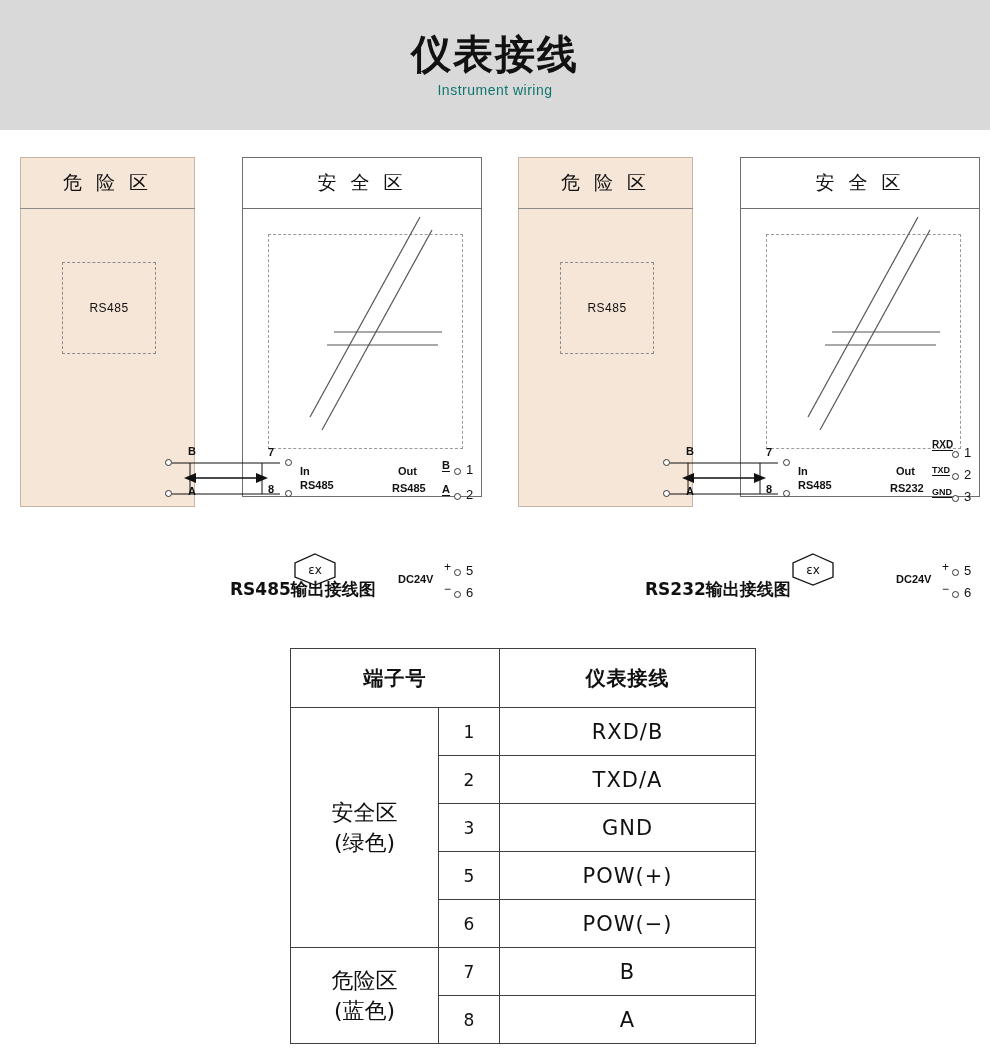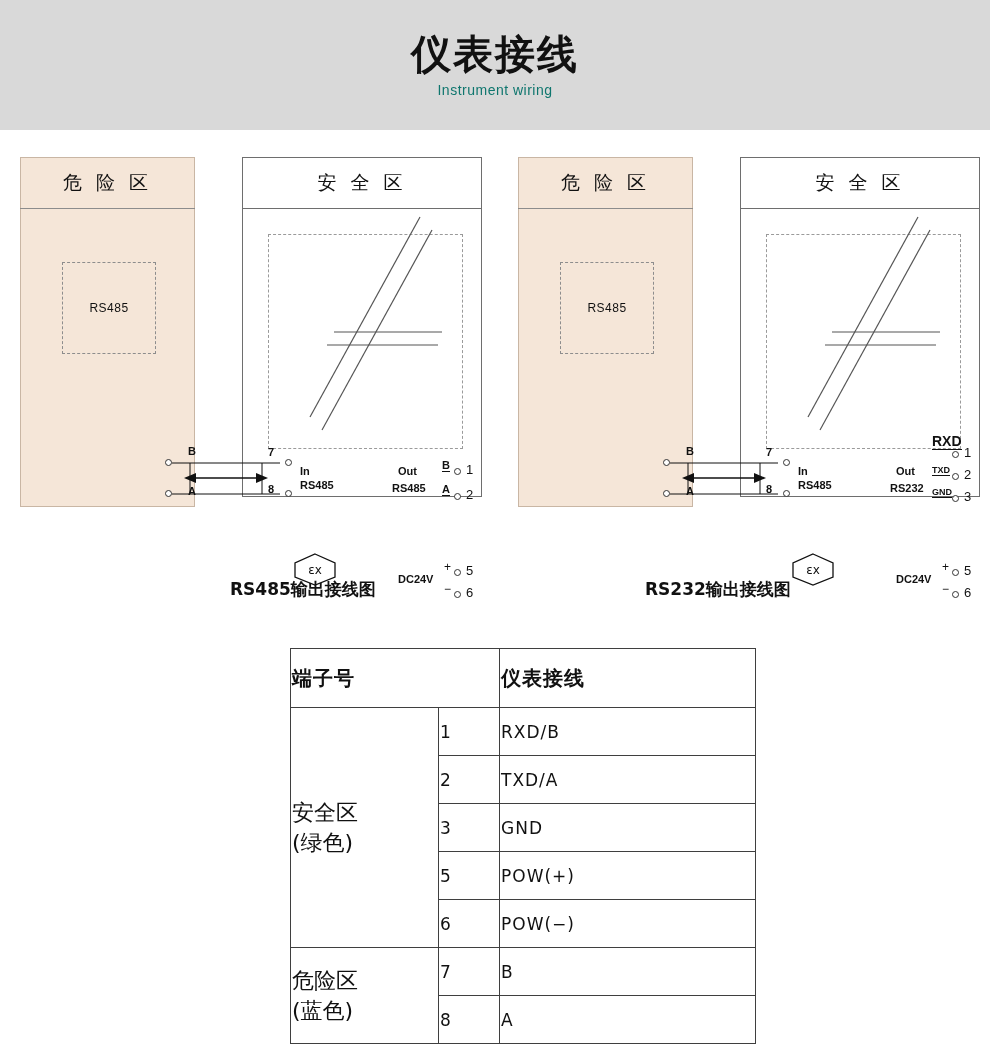--- a/index.html
+++ b/index.html
@@ -114,32 +114,32 @@
   .table-wrap{
     position:absolute;left:290px;top:648px;
     width:466px;
   }
   table{
     border-collapse:collapse;width:466px;
     font-family:"DejaVu Sans","Liberation Sans",sans-serif;
   }
   th,td{
     border:1px solid #3f3f3f;
-    text-align:left;
+    text-align:center;
     color:#111;
   }
   th{
     font-size:20px;font-weight:bold;height:56px;letter-spacing:1px;
   }
   td{font-size:17px;height:45px;}
   td.num{width:58px;font-size:17px;}
   td.group{
     width:145px;font-size:22px;line-height:1.35;font-weight:normal;
   }
-  td.desc{font-size:17px;letter-spacing:1px;}
+  td.desc{font-size:21px;letter-spacing:1px;}
   th.col-num{width:203px;}
 </style>
 </head>
 <body>
 
 <div class="banner">
   <div class="banner-title">仪表接线</div>
   <div class="banner-sub">Instrument wiring</div>
 </div>
 
@@ -240,21 +240,21 @@
     <span class="lbl bold" style="left:258px;top:294px;">7</span>
     <span class="lbl bold" style="left:258px;top:331px;">8</span>
     <span class="term-dot" style="left:275px;top:307px;"></span>
     <span class="term-dot" style="left:275px;top:338px;"></span>
     <span class="lbl bold" style="left:290px;top:313px;">In</span>
     <span class="lbl bold" style="left:290px;top:327px;">RS485</span>
 
     <span class="lbl bold" style="left:388px;top:313px;">Out</span>
     <span class="lbl bold" style="left:382px;top:330px;">RS232</span>
 
-    <span class="lbl bold" style="left:424px;top:281px;font-size:14px;border-bottom:1px solid #111;">RXD</span>
+    <span class="lbl bold" style="left:424px;top:287px;font-size:10px;border-bottom:1px solid #111;">RXD</span>
     <span class="term-dot" style="left:444px;top:299px;"></span>
     <span class="lbl" style="left:456px;top:293px;font-size:13px;">1</span>
 
     <span class="lbl bold" style="left:424px;top:313px;font-size:9px;border-bottom:1px solid #111;">TXD</span>
     <span class="term-dot" style="left:444px;top:321px;"></span>
     <span class="lbl" style="left:456px;top:315px;font-size:13px;">2</span>
 
     <span class="lbl bold" style="left:424px;top:335px;font-size:9px;border-bottom:1px solid #111;">GND</span>
     <span class="term-dot" style="left:444px;top:343px;"></span>
     <span class="lbl" style="left:456px;top:337px;font-size:13px;">3</span>

